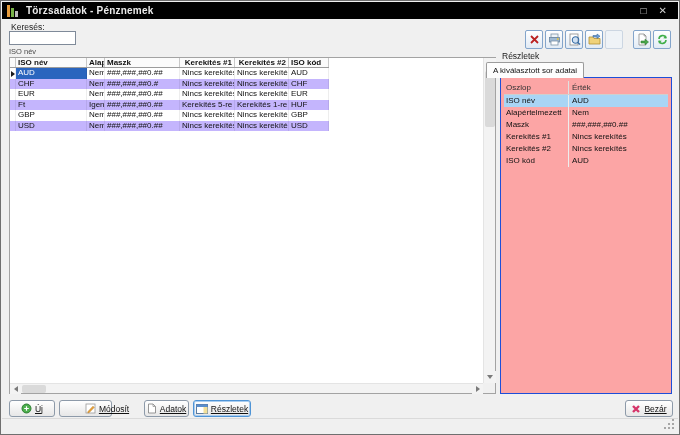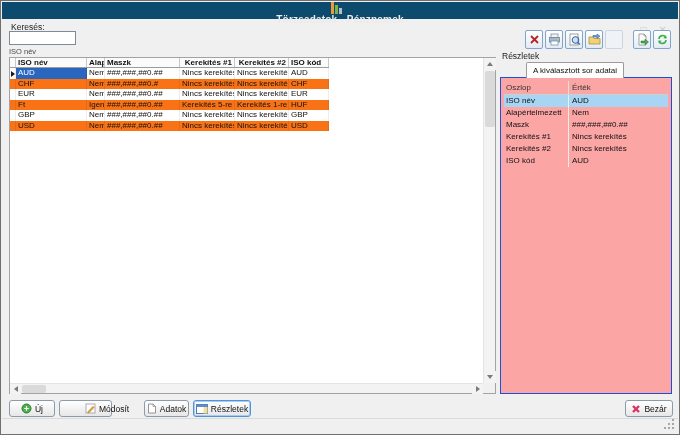--- a/index.html
+++ b/index.html
@@ -1,21 +1,21 @@
 <!DOCTYPE html>
 <html><head>
 <meta charset="utf-8">
 <style>
   * { margin:0; padding:0; box-sizing:border-box; }
   body { font-family:"Liberation Sans","DejaVu Sans",sans-serif; background:#555; }
   .screen { position:relative; width:680px; height:435px; overflow:hidden; }
   .window { position:absolute; inset:0; background:#f0f0f0; border:1px solid #6f6f6f; }
 
   
-  .titlebar { position:absolute; left:1px; right:1px; top:1px; height:17px; background:#0c4a6e; display:flex; align-items:center; padding:0 5px;flex-direction:column; }
+  .titlebar { position:absolute; left:1px; right:1px; top:1px; height:17px; background:#000000; display:flex; align-items:center; padding:0 5px; }
   .app-icon { width:13px; height:12px; display:flex; align-items:flex-end; gap:1px; margin-right:6px; }
   .app-icon b { display:block; width:3px; }
   .app-icon .b1 { height:12px; background:#e69b3c; }
   .app-icon .b2 { height:9px;  background:#79b349; }
   .app-icon .b3 { height:6px;  background:#bdbdbd; }
   .title { font-size:10px; font-weight:bold; color:#ebebeb; letter-spacing:.2px; }
   .winbtns { margin-left:auto; display:flex; gap:12px; padding-right:6px; }
   .winbtn { color:#cdcdcd; font-size:10px; line-height:10px; cursor:default; }
 
   
@@ -27,21 +27,21 @@
   .toolbar { position:absolute; top:29px; right:8px; display:flex; gap:2px; align-items:center; }
   .tbtn { width:18px; height:19px; border:1px solid #84a5cb; border-radius:2px; background:linear-gradient(#ffffff,#e2ebf5); display:flex; align-items:center; justify-content:center; }
   .tbtn.blank { border-color:#ccd6e2; background:#eff3f7; }
   .tspace { width:6px; }
 
   
   .grid { position:absolute; left:8px; top:56px; width:487px; height:337px; background:#fff; border:1px solid #a3a3a3; }
   .tr, .tr-h { display:flex; width:319px; }
   .tr-h { height:10px; background:#fbfbfb; border-bottom:1px solid #9c9c9c; }
   .tr { height:10.5px; }
-  .tr.even { background:#f97316; }
+  .tr.even { background:#c4b5fd; }
   .td { font-size:8px; line-height:10.5px; padding:0 2px; white-space:nowrap; overflow:hidden; border-right:1px solid rgba(0,0,0,.07); color:#111; }
   .tr-h .td { line-height:9px; font-weight:bold; border-right:1px solid #c8c8c8; }
   .td.m  { width:6px; padding:0; position:relative; }
   .td.c0 { width:71px; }
   .td.c1 { width:18px; }
   .td.c2 { width:75px; }
   .td.c3 { width:55px; text-align:right; }
   .td.c4 { width:54px; text-align:right; }
   .td.c5 { width:40px; }
   .td.sel { background:#2a65be; color:#fff; }
@@ -58,31 +58,31 @@
   .vthumb { position:absolute; left:1px; top:13px; width:10px; height:56px; background:#dadada; border-radius:2px; }
   .hthumb { position:absolute; left:12px; top:1px; width:24px; height:8px; background:#dadada; border-radius:2px; }
   .a-up    { width:0;height:0;border-left:3px solid transparent;border-right:3px solid transparent;border-bottom:4px solid #7a7a7a; }
   .a-down  { width:0;height:0;border-left:3px solid transparent;border-right:3px solid transparent;border-top:4px solid #7a7a7a; }
   .a-left  { width:0;height:0;border-top:3px solid transparent;border-bottom:3px solid transparent;border-right:4px solid #7a7a7a; }
   .a-right { width:0;height:0;border-top:3px solid transparent;border-bottom:3px solid transparent;border-left:4px solid #7a7a7a; }
   .sb-corner { position:absolute; right:0; bottom:0; width:12px; height:10px; background:#f0f0f0; }
 
   
   .details-label { position:absolute; left:501px; top:50px; font-size:8.5px; color:#1a1a1a; }
-  .tab { position:absolute; left:525px; top:61px; height:16px; padding:0 6px; background:#fdfdfd; border:1px solid #9b9b9b; border-bottom:none; border-radius:2px 2px 0 0; font-size:8px; line-height:15px; z-index:2; color:#111; }
+  .tab { position:absolute; left:485px; top:61px; height:16px; padding:0 6px; background:#fdfdfd; border:1px solid #9b9b9b; border-bottom:none; border-radius:2px 2px 0 0; font-size:8px; line-height:15px; z-index:2; color:#111; }
   .details-box { position:absolute; left:499px; top:76px; width:172px; height:317px; background:#fca5a5; border:1px solid #1d4ed8; }
   .dt-head { display:flex; height:14px; margin:3px 3px 0 3px; border-bottom:1px solid #cfcfcf; font-size:8px; line-height:13px; color:#333; }
   .dt-row  { display:flex; height:12px; margin:0 3px; font-size:8px; line-height:12px; color:#111; }
   .dt-row.sel { background:#a9d5f5; }
   .dc1 { width:64px; padding-left:2px; white-space:nowrap; overflow:hidden; }
   .dc2 { flex:1; padding-left:3px; border-left:1px solid #ededed; white-space:nowrap; overflow:hidden; }
   .dt-head .dc2 { border-left:1px solid #e0e0e0; }
 
   
-  .btn { position:absolute; top:399px; height:17px; border:1px solid #8d9aa9; border-radius:3px; background:linear-gradient(#ffffff,#e7e7e7); font-size:8.5px; color:#111; display:flex; align-items:center; justify-content:center; gap:3px; padding:0 4px; cursor:default; }
+  .btn { position:absolute; top:399px; height:17px; border:1px solid #8d9aa9; border-radius:3px; background:linear-gradient(#ffffff,#e7e7e7); font-size:8.5px; color:#111; display:flex; align-items:center; justify-content:center; gap:3px; padding:0 4px; cursor:default;text-decoration:underline; }
   .btn .ico { display:flex; align-items:center; }
   #btn-uj        { left:8px;   width:46px; }
   #btn-modosit   { left:58px;  width:50px;padding-left:47px; }
   #btn-adatok    { left:143px; width:45px; }
   #btn-reszletek { left:192px; width:58px; border-color:#4f94d6; box-shadow:inset 0 0 0 1px #a9cdf0; }
   #btn-bezar     { left:624px; width:48px; }
 
   
   .statusbar { position:absolute; left:1px; right:1px; bottom:1px; height:15px; background:#f0f0f0; border-top:1px solid #dadada; display:flex; align-items:center; padding-left:8px; font-size:8.5px; color:#1f1f1f; }
   .grip { position:absolute; right:4px; bottom:4px; width:2px; height:2px; background:#a6a6a6;

